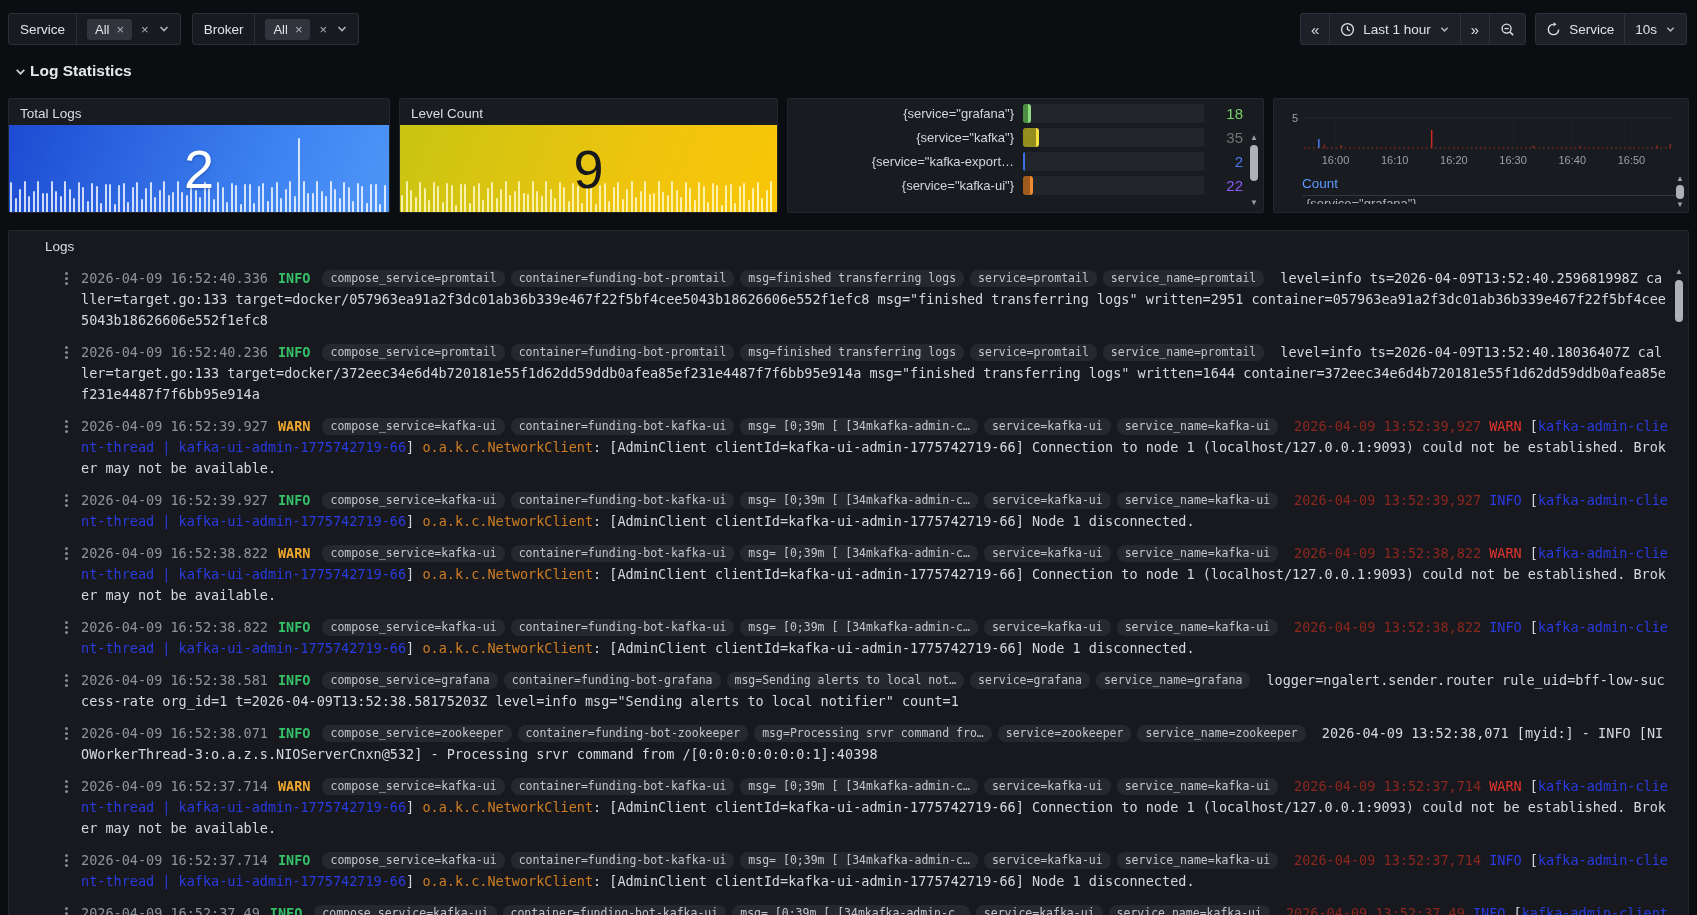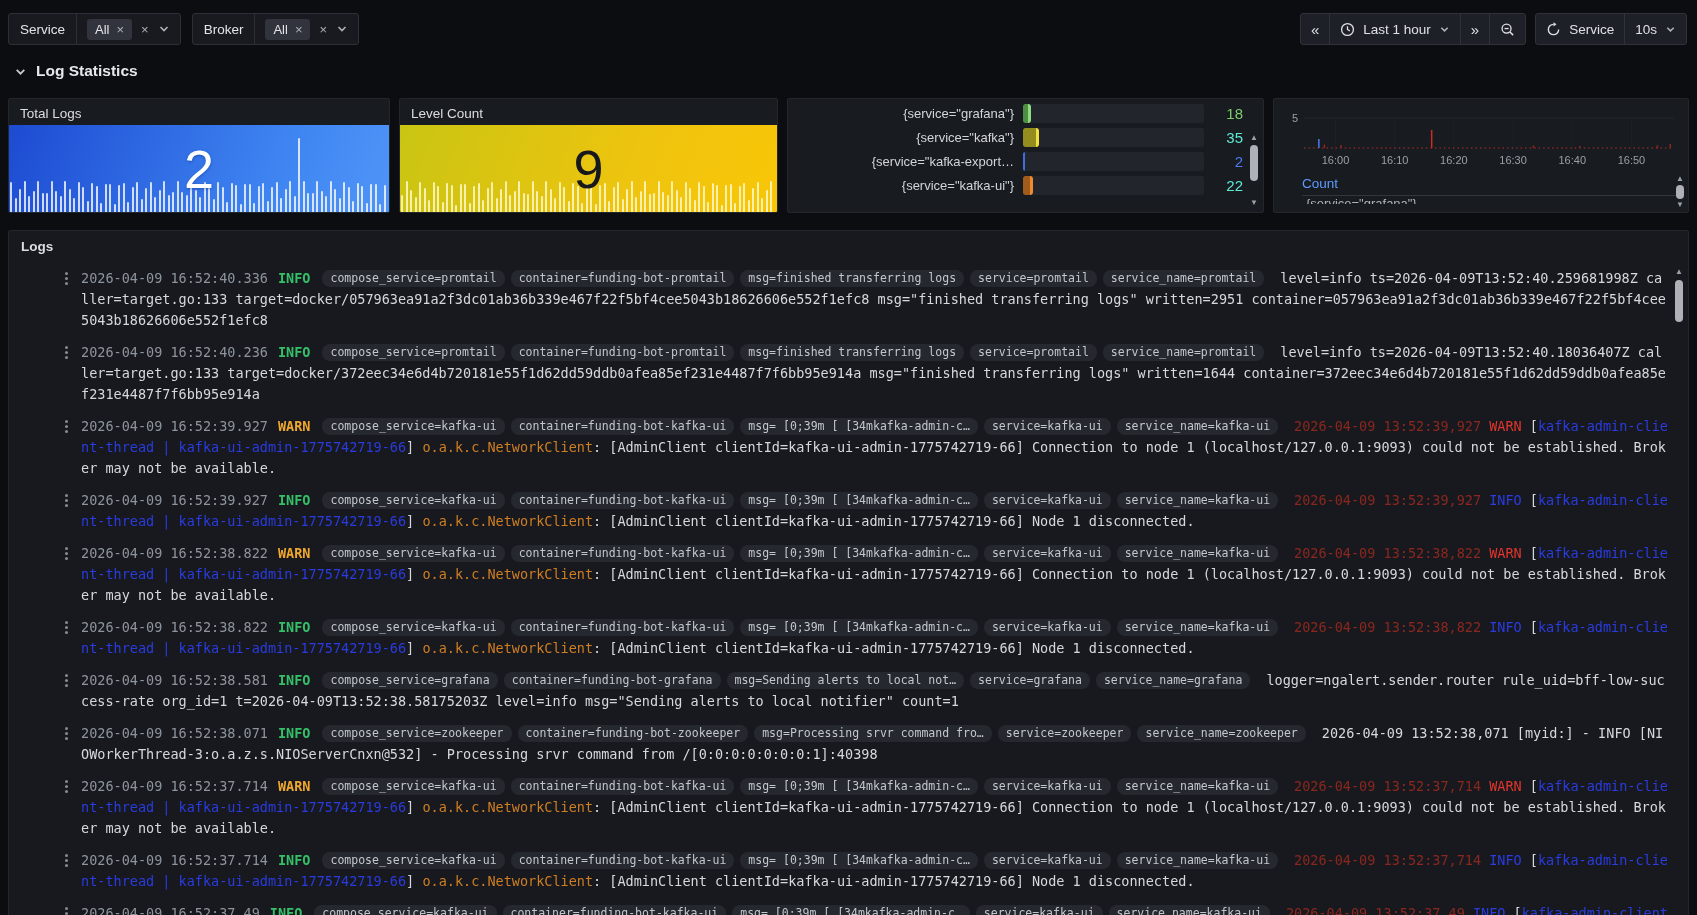--- a/index.html
+++ b/index.html
@@ -18,21 +18,21 @@
   .chip { display:flex; align-items:center; gap:7px; background:#31343c; border-radius:3px; padding:3px 8px; font-size:13px; color:#e3e4e8; cursor:pointer; }
   .xicon { color:#aeb2ba; font-size:13px; line-height:1; cursor:pointer; }
   .careticon { color:#aeb2ba; display:flex; align-items:center; cursor:pointer; }
   .toolbar-right { display:flex; gap:9px; }
   .btn-group { display:flex; height:32px; background:#1d2027; border:1px solid #2f323b; border-radius:3px; }
   .tb-btn { display:flex; align-items:center; gap:8px; padding:0 10px; font-size:13.5px; color:#dfe0e4; border-right:1px solid #2f323b; cursor:pointer; white-space:nowrap; }
   .tb-btn:last-child { border-right:none; }
   .tb-btn svg { display:block; }
   .guillemet { font-size:15px; color:#dfe0e4; }
   
-  .section-header { display:flex; align-items:center; gap:9px; padding:17px 8px 10px 14px; }
+  .section-header { display:flex; align-items:center; gap:3px; padding:17px 8px 10px 14px; }
   .section-title { font-size:15.5px; font-weight:700; color:#e6e7ea; }
   .chev { color:#c7c9ce; display:flex; }
   
   .panel-row { display:flex; gap:9px; padding:8px 8px; height:131px; }
   .panel { background:#181b20; border:1px solid #24262d; border-radius:2px; display:flex; flex-direction:column; overflow:hidden; position:relative; }
   .panel-title { padding:7px 11px 4px; font-size:13.5px; font-weight:500; color:#dcdde1; flex:none; }
   .p-stat1 { width:382px; } .p-stat2 { width:379px; } .p-gauge { width:477px; } .p-rate { flex:1; }
   .stat-body { flex:1; position:relative; display:flex; align-items:center; justify-content:center; overflow:hidden; }
   .stat-blue { background:linear-gradient(110deg,#1d4bd2 0%,#3f85f2 70%,#4f95f7 100%); }
   .stat-yellow { background:linear-gradient(110deg,#c9c513 0%,#f0c40e 65%,#f8c607 100%); }
@@ -54,21 +54,21 @@
   .vs-thumb { width:8px; border-radius:4px; background:#aeb1b8; }
   
   .rate-body { flex:1; padding:6px 8px 0 6px; overflow:hidden; }
   .rate-legend { padding:2px 0 0 22px; }
   .legend-name { color:#5e9bff; font-size:13.5px; font-weight:500; cursor:pointer; display:inline-block; }
   .legend-sep { border:none; border-top:1px solid #34363d; margin:4px 0 0 0; }
   .legend-row-clip { height:8px; overflow:hidden; color:#aeb2ba; font-size:13px; padding-left:4px; }
   .rate-scroll { position:absolute; right:2px; bottom:2px; width:12px; display:flex; flex-direction:column; align-items:center; gap:1px; }
   
   .logs-panel { margin:9px 8px 0 8px; height:900px; background:#17191f; border:1px solid #24262d; border-radius:2px; position:relative; overflow:hidden; }
-  .logs-title { padding:8px 12px 6px; font-size:13.5px; font-weight:700; color:#dcdde1; }
+  .logs-title { padding:8px 12px 6px; font-size:13.5px; font-weight:400; color:#dcdde1;margin-left:24px; }
   .log-rows { font-family:"DejaVu Sans Mono", monospace; font-size:13.5px; line-height:21px; padding:8px 20px 0 0; color:#d5d8dd; }
   .log-row { display:flex; margin-bottom:11px; }
   .log-gutter { width:72px; flex:none; display:flex; justify-content:flex-end; padding-right:13px; padding-top:4px; }
   .vdots { width:3px; height:3px; border-radius:50%; background:#868b93; box-shadow:0 5px 0 #868b93, 0 10px 0 #868b93; cursor:pointer; }
   .log-content { flex:1; min-width:0; word-break:break-all; }
   .log-ts { color:#8e949d; }
   .log-level { font-weight:700; margin:0 12px 0 10px; }
   .log-chip { display:inline-block; font-size:11.5px; line-height:15px; background:#25282f; border-radius:8px; padding:1px 8px; margin:0 6px 2px 0; color:#c3c7cd; vertical-align:1px; white-space:nowrap; cursor:pointer; }
   .logs-scroll { position:absolute; top:36px; bottom:4px; right:3px; width:12px; display:flex; flex-direction:column; align-items:center; }
 </style>
@@ -365,35 +365,35 @@
           <div class="bg-track">
             <div class="bg-bar" style="width: 4.5%; background: rgb(78, 141, 68); border-right: 3px solid rgb(143, 220, 127);"></div>
           </div>
           <span class="bg-value" style="color: rgb(124, 207, 109);">18</span>
         </div>
         <div class="bg-row">
           <span class="bg-label">{service="kafka"}</span>
           <div class="bg-track">
             <div class="bg-bar" style="width: 8.75%; background: rgb(149, 141, 29); border-right: 3px solid rgb(243, 225, 60);"></div>
           </div>
-          <span class="bg-value" style="color: #5eead4;">35</span>
+          <span class="bg-value" style="color: #737373;">35</span>
         </div>
         <div class="bg-row">
           <span class="bg-label">{service="kafka-export…</span>
           <div class="bg-track">
             <div class="bg-bar" style="width: 1%; background: rgb(60, 111, 224);"></div>
           </div>
           <span class="bg-value" style="color: rgb(74, 123, 240);">2</span>
         </div>
         <div class="bg-row">
           <span class="bg-label">{service="kafka-ui"}</span>
           <div class="bg-track">
             <div class="bg-bar" style="width: 5.5%; background: rgb(160, 92, 28); border-right: 3px solid rgb(239, 139, 46);"></div>
           </div>
-          <span class="bg-value" style="color: #5eead4;">22</span>
+          <span class="bg-value" style="color: #8b5cf6;">22</span>
         </div>
       </div>
     <div class="vscroll">
       <span class="vs-arrow">▲</span>
       <span class="vs-track">
           <span class="vs-thumb" style="height:36px; margin-top:2px;"></span>
         </span>
       <span class="vs-arrow">▼</span>
     </div>
   </div>

